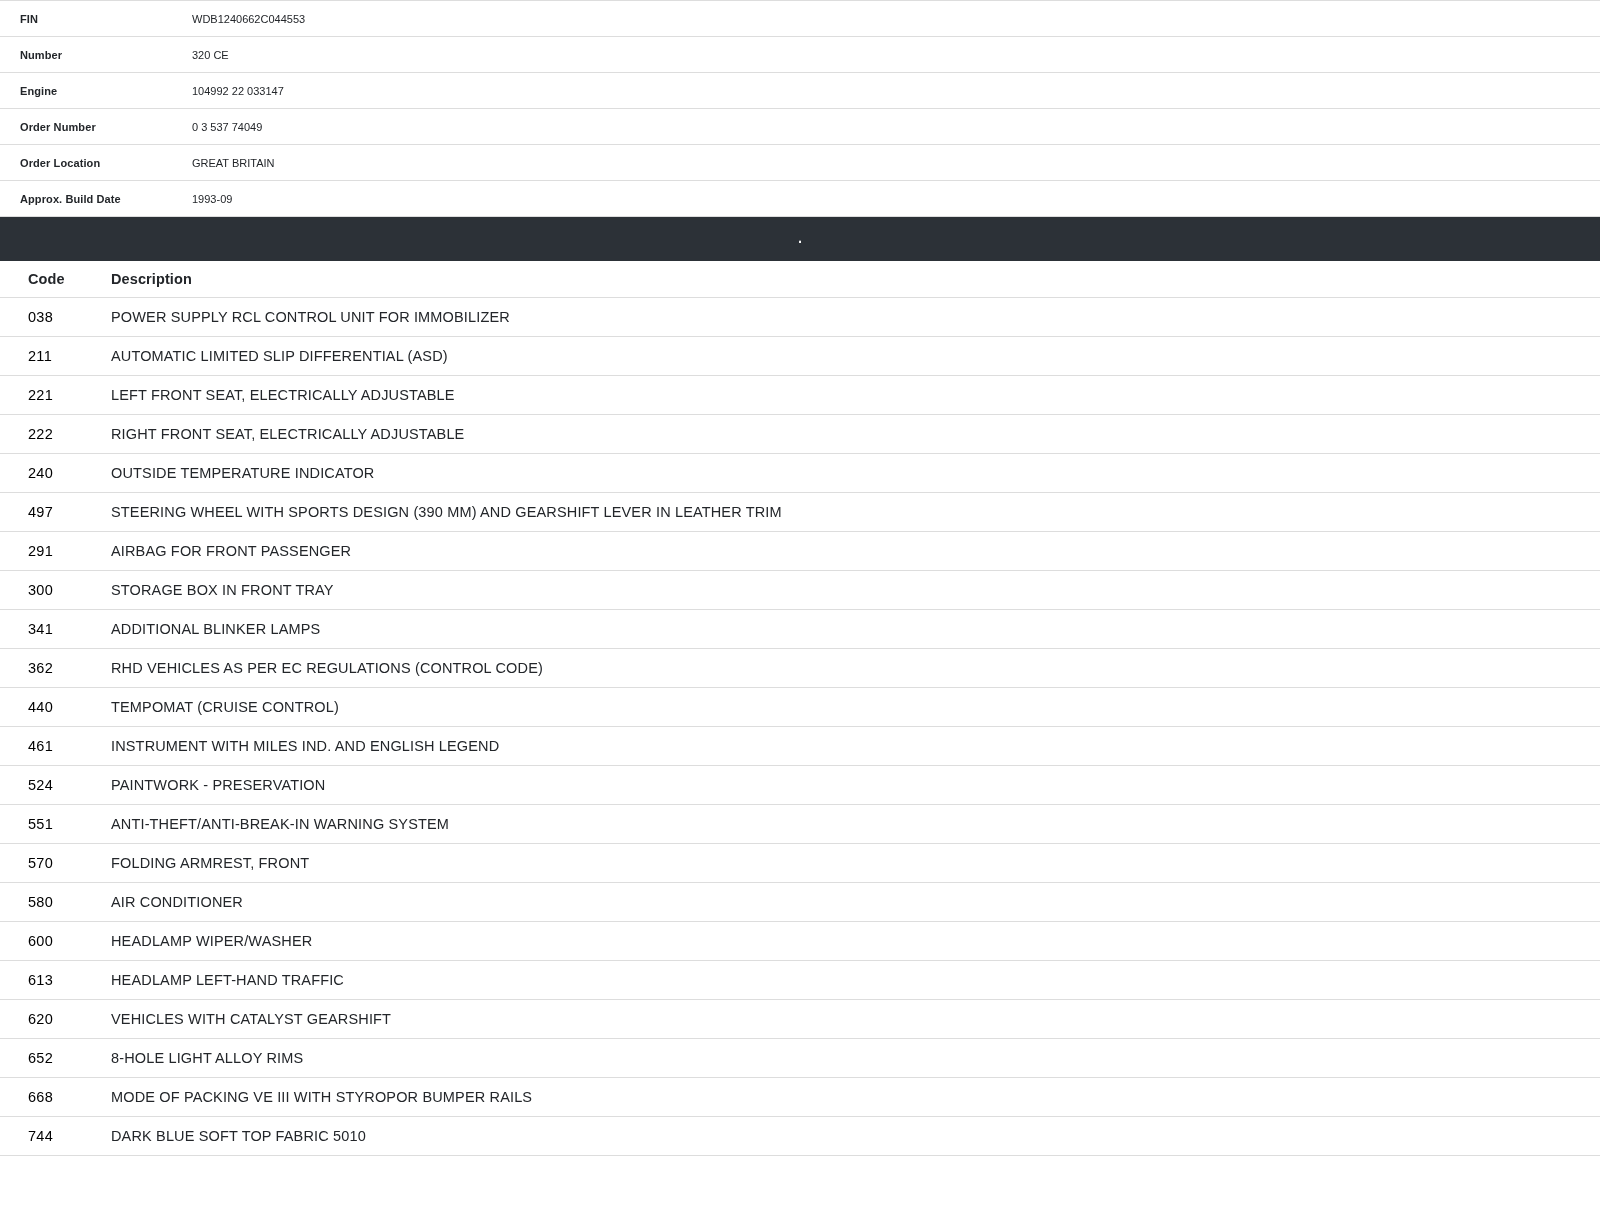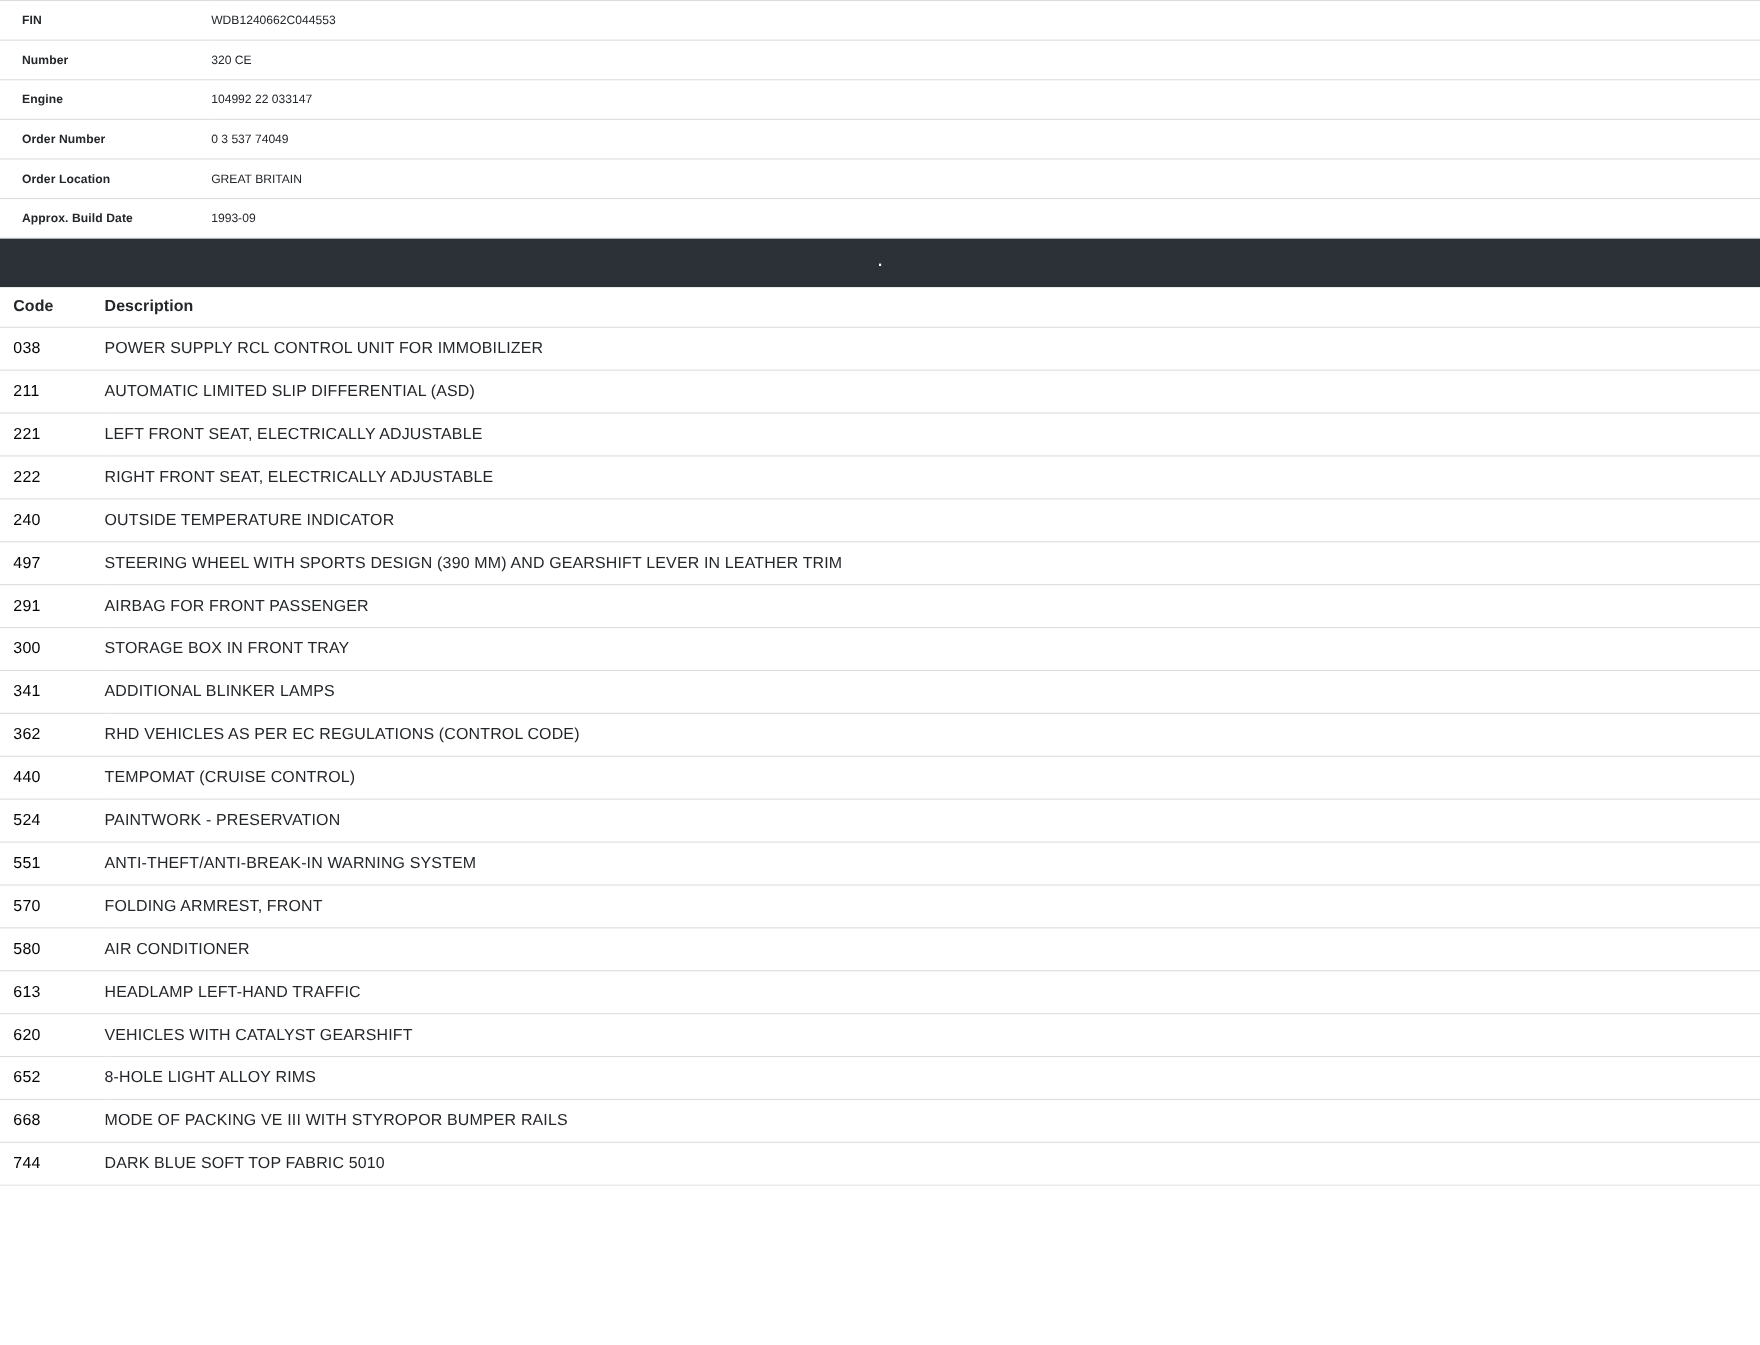--- a/index.html
+++ b/index.html
@@ -82,21 +82,21 @@
     height: 36px;
   }
   .codes-table th {
     font-weight: bold;
     color: #23262a;
     letter-spacing: 0.1px;
     height: 34px;
   }
   .col-code {
     width: 82px;
-    padding-left: 12px;
+    padding-left: 28px;
     white-space: nowrap;
     font-weight: normal;
   }
   th.col-code {
     font-weight: bold;
   }
   .col-desc {
     padding-left: 0;
     color: #23262a;
     letter-spacing: 0.15px;
@@ -190,36 +190,44 @@
       </tr>
       <tr>
         <td class="col-code">362</td>
         <td class="col-desc">RHD VEHICLES AS PER EC REGULATIONS (CONTROL CODE)</td>
       </tr>
       <tr>
         <td class="col-code">440</td>
         <td class="col-desc">TEMPOMAT (CRUISE CONTROL)</td>
       </tr>
       <tr>
+        <td class="col-code">461</td>
+        <td class="col-desc">INSTRUMENT WITH MILES IND. AND ENGLISH LEGEND</td>
+      </tr>
+      <tr>
         <td class="col-code">524</td>
         <td class="col-desc">PAINTWORK - PRESERVATION</td>
       </tr>
       <tr>
         <td class="col-code">551</td>
         <td class="col-desc">ANTI-THEFT/ANTI-BREAK-IN WARNING SYSTEM</td>
       </tr>
       <tr>
         <td class="col-code">570</td>
         <td class="col-desc">FOLDING ARMREST, FRONT</td>
       </tr>
       <tr>
         <td class="col-code">580</td>
         <td class="col-desc">AIR CONDITIONER</td>
       </tr>
       <tr>
+        <td class="col-code">600</td>
+        <td class="col-desc">HEADLAMP WIPER/WASHER</td>
+      </tr>
+      <tr>
         <td class="col-code">613</td>
         <td class="col-desc">HEADLAMP LEFT-HAND TRAFFIC</td>
       </tr>
       <tr>
         <td class="col-code">620</td>
         <td class="col-desc">VEHICLES WITH CATALYST GEARSHIFT</td>
       </tr>
       <tr>
         <td class="col-code">652</td>
         <td class="col-desc">8-HOLE LIGHT ALLOY RIMS</td>

